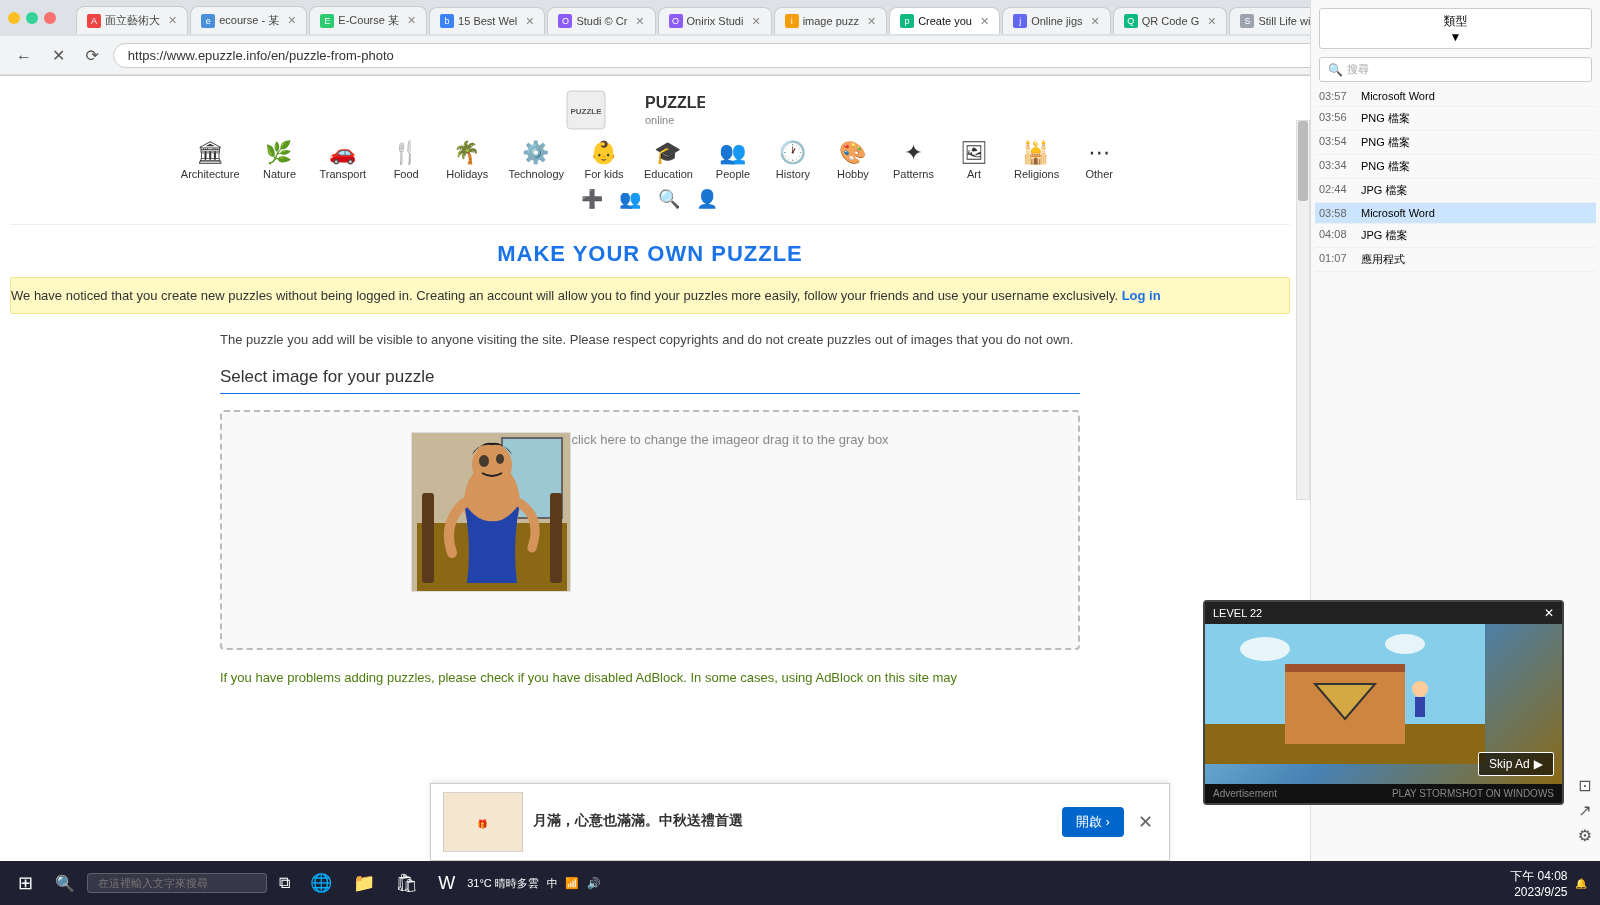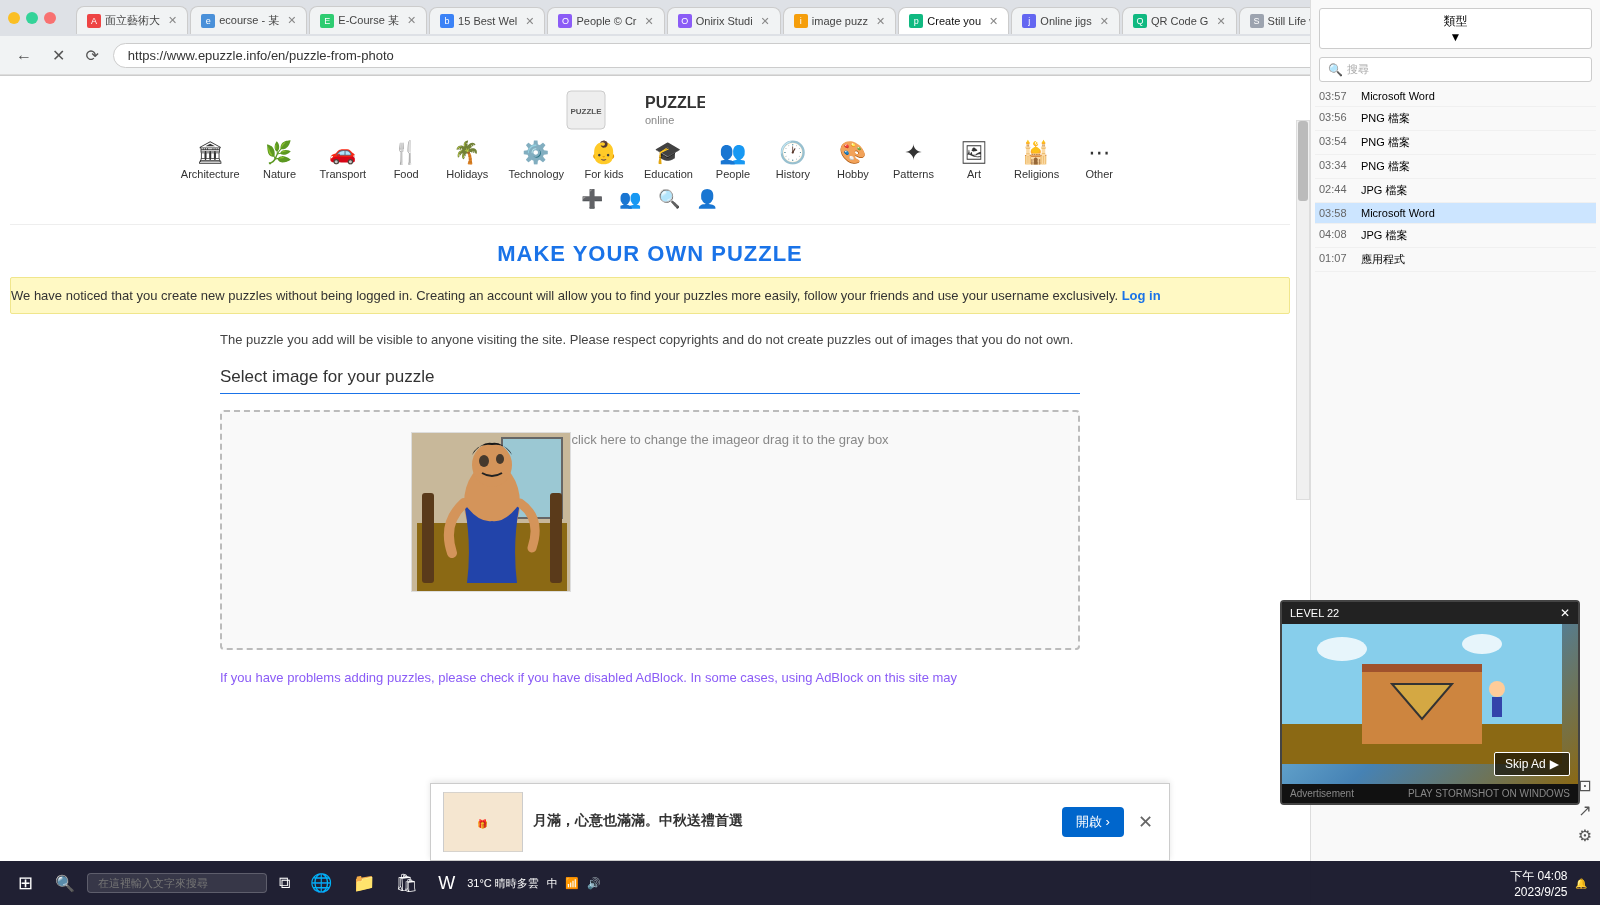--- a/index.html
+++ b/index.html
@@ -53,21 +53,21 @@
     
     .error-box { background: #fce8e8; border: 1px solid #f5c6c6; border-radius: 4px; padding: 16px 20px; margin-bottom: 20px; }
     .error-title { color: #c0392b; font-weight: bold; font-size: 14px; margin-bottom: 8px; }
     .error-message { color: #555; font-size: 13px; line-height: 1.6; }
 
     
     .image-upload-area { border: 2px dashed #bbb; border-radius: 4px; background: #f9f9f9; padding: 20px; text-align: center; margin-bottom: 20px; min-height: 240px; display: flex; flex-direction: row; justify-content: center; }
     .upload-hint { color: #888; font-size: 13px; }
 
     
-    .ad-overlay { position: fixed; bottom: 100px; right: 20px; width: 300px; background: #000; border: 2px solid #444; border-radius: 4px; overflow: hidden; z-index: 100; }
+    .ad-overlay { position: fixed; bottom: 100px; right: 36px; width: 361px; background: #000; border: 2px solid #444; border-radius: 4px; overflow: hidden; z-index: 100; }
     .ad-header { background: #222; padding: 4px 8px; display: flex; align-items: center; justify-content: space-between; color: #fff; font-size: 11px; }
     .ad-body { height: 160px; background: linear-gradient(135deg, #87ceeb 0%, #4682b4 50%, #8b6914 100%); position: relative; display: flex; align-items: center; justify-content: center; }
     .ad-play-btn { background: rgba(255,255,255,0.9); color: #333; border: none; padding: 8px 16px; border-radius: 4px; font-weight: bold; cursor: pointer; font-size: 13px; }
     .ad-skip-btn { position: absolute; bottom: 8px; right: 8px; background: rgba(0,0,0,0.6); color: #fff; border: 1px solid #fff; padding: 4px 10px; border-radius: 2px; font-size: 12px; cursor: pointer; display: flex; align-items: center; gap: 4px; }
     .ad-footer { background: #111; padding: 4px 8px; font-size: 10px; color: #888; display: flex; justify-content: space-between; align-items: center; }
 
     
     .taskbar { position: fixed; bottom: 0; left: 0; right: 0; height: 44px; background: rgba(20,20,40,0.95); display: flex; align-items: center; padding: 0 8px; gap: 4px; z-index: 200; }
     .taskbar-btn { background: none; border: none; padding: 4px 8px; color: #fff; font-size: 12px; cursor: pointer; border-radius: 4px; }
     .taskbar-start { font-size: 18px; padding: 4px 10px; }
@@ -114,21 +114,21 @@
           <span>E-Course 某</span>
           <span class="tab-close">✕</span>
         </div>
       <div class="tab">
           <span class="tab-favicon" style="background:#3b82f6;color:#fff;font-size:9px;display:flex;align-items:center;justify-content:center;">b</span>
           <span>15 Best Wel</span>
           <span class="tab-close">✕</span>
         </div>
       <div class="tab">
           <span class="tab-favicon" style="background:#8b5cf6;color:#fff;font-size:9px;display:flex;align-items:center;justify-content:center;">O</span>
-          <span>People © Cr</span>
+          <span>Studi © Cr</span>
           <span class="tab-close">✕</span>
         </div>
       <div class="tab">
           <span class="tab-favicon" style="background:#8b5cf6;color:#fff;font-size:9px;display:flex;align-items:center;justify-content:center;">O</span>
           <span>Onirix Studi</span>
           <span class="tab-close">✕</span>
         </div>
       <div class="tab">
           <span class="tab-favicon" style="background:#f59e0b;color:#fff;font-size:9px;display:flex;align-items:center;justify-content:center;">i</span>
           <span>image puzz</span>
@@ -306,21 +306,21 @@
               <path d="M108 70 Q130 85 120 115" stroke="#d4945a" stroke-width="9" fill="none" stroke-linecap="round"></path>
 
               <rect x="10" y="60" width="12" height="90" fill="#5a3a1a" rx="3"></rect>
               <rect x="138" y="60" width="12" height="90" fill="#5a3a1a" rx="3"></rect>
             </svg>
           </div>
           <div class="upload-hint">click here to change the image</div>
           <div class="upload-hint">or drag it to the gray box</div>
         </div>
 
-        <p style="color:#8b5cf6;font-size:13px;">If you have problems adding puzzles, please check if you have disabled AdBlock. In some cases, using AdBlock on this site may</p>
+        <p style="color:#4d7c0f;font-size:13px;">If you have problems adding puzzles, please check if you have disabled AdBlock. In some cases, using AdBlock on this site may</p>
       </div>
     </div>
   </div>
 </div>
 
 <div style="position:fixed;right:290px;top:120px;width:14px;height:380px;background:#f0f0f0;border:1px solid #ddd;z-index:60;">
   <div style="position:absolute;top:0;left:1px;right:1px;height:80px;background:#bbb;border-radius:3px;"></div>
 </div>
 
 <div class="windows-right-panel">

